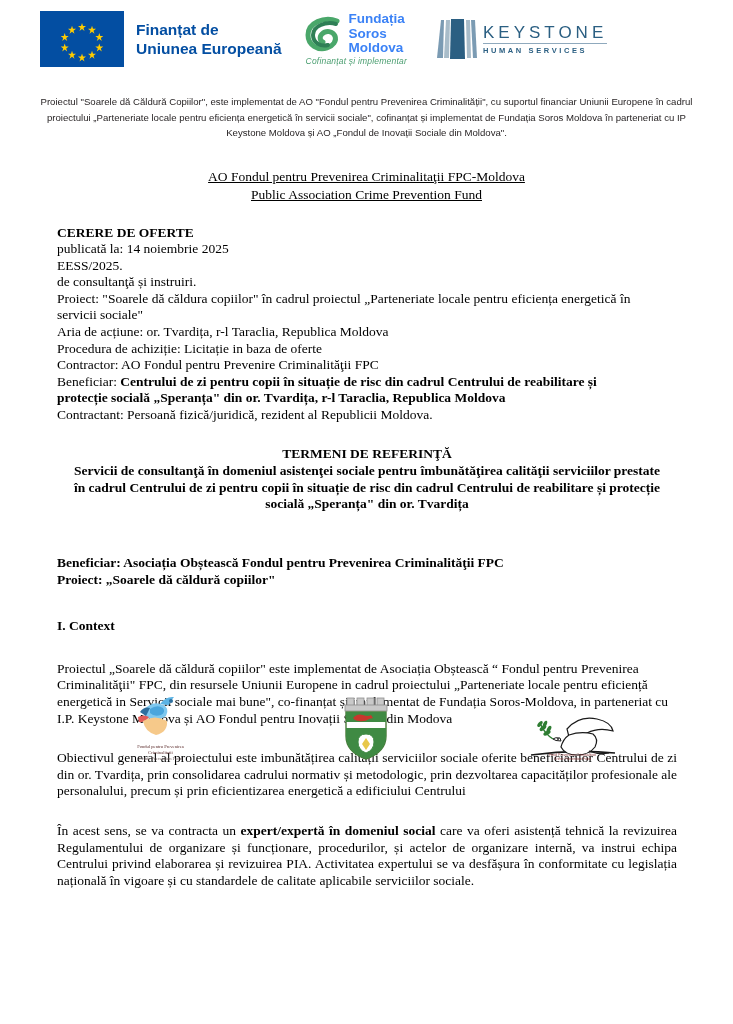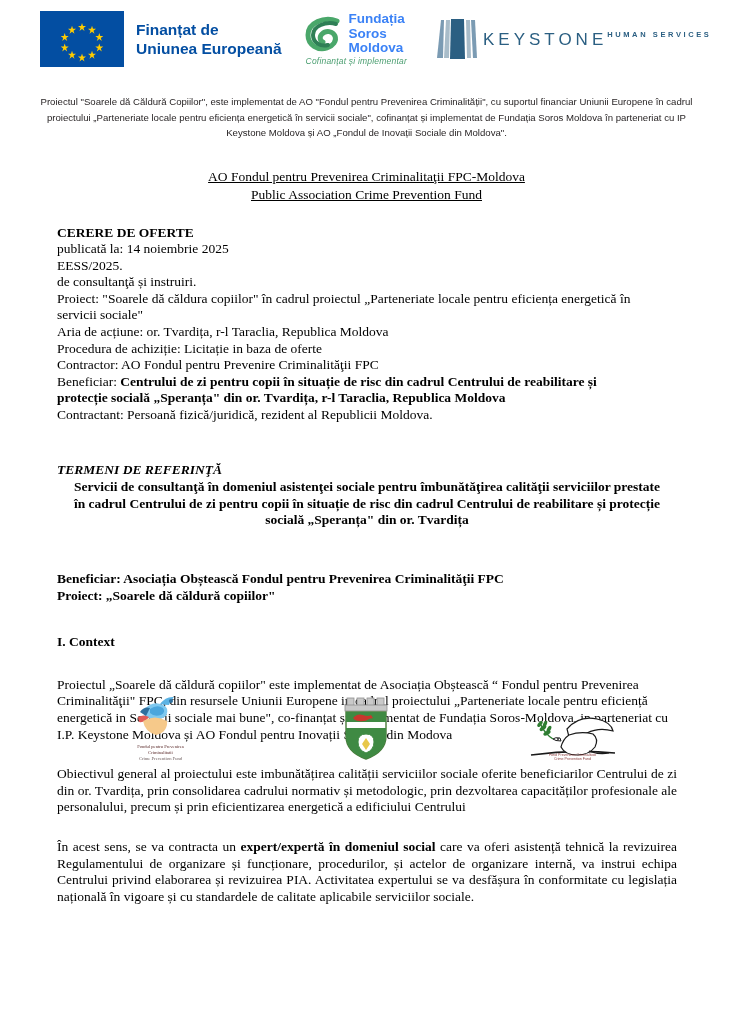--- a/index.html
+++ b/index.html
@@ -136,20 +136,21 @@
     gap: 6px;
     flex: none;
   }
   .ks-mark {
     width: 42px;
     height: 46px;
     flex: none;
   }
   .ks-words {
     display: flex;
+    flex-direction: column;
   }
   .ks-top {
     font-family: "Liberation Sans", sans-serif;
     font-size: 17px;
     letter-spacing: 4px;
     color: #2b5f82;
     line-height: 19px;
   }
   .ks-rule {
     height: 1px;
@@ -196,24 +197,23 @@
   .sec-head {
     font-weight: bold;
     margin-top: 21px;
   }
   .line {
     display: block;
   }
   .b { font-weight: bold; }
 
   .tor-title {
-    text-align: left;
-    font-weight: bold;
-    margin-top: 38px;
-    font-style: italic;
+    text-align: center;
+    font-weight: bold;
+    margin-top: 22px;
   }
   .tor-sub {
     text-align: center;
     font-weight: bold;
     margin-top: 1px;
   }
   .ben-block {
     font-weight: bold;
     margin-top: 42px;
   }

